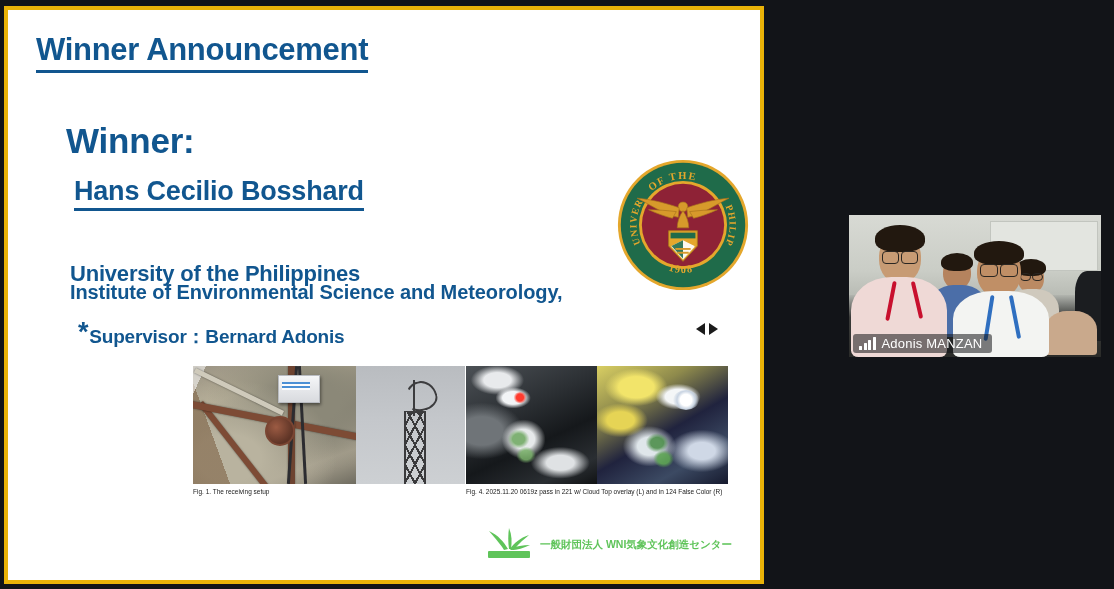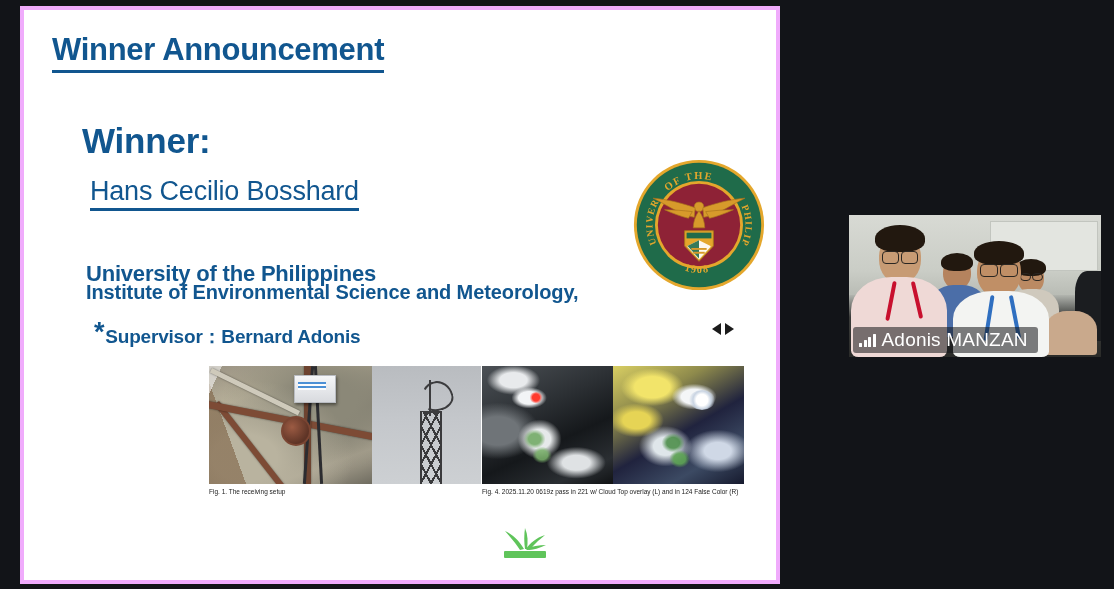--- a/index.html
+++ b/index.html
@@ -18,25 +18,25 @@
   
   #stage {
     position: absolute;
     inset: 0;
     background: #121418;
   }
 
   
   #share-frame {
     position: absolute;
-    left: 20px;
+    left: 4px;
     top: 6px;
     width: 760px;
     height: 578px;
-    background: #f0abfc;
+    background: #eab308;
     padding: 4px;
     box-sizing: border-box;
   }
   #slide {
     position: relative;
     width: 100%;
     height: 100%;
     background: #ffffff;
     overflow: hidden;
   }
@@ -61,21 +61,21 @@
     font-size: 35px;
     font-weight: bold;
     color: #11568f;
     letter-spacing: -0.2px;
   }
   .winner-name {
     position: absolute;
     left: 66px;
     top: 166px;
     font-size: 27px;
-    font-weight: normal;
+    font-weight: bold;
     color: #11568f;
     border-bottom: 3px solid #11568f;
     padding-bottom: 1px;
     letter-spacing: -0.2px;
   }
   .affiliation {
     position: absolute;
     left: 62px;
     top: 220px;
     font-size: 22px;
@@ -339,21 +339,21 @@
     gap: 6px;
     padding: 2px 10px 2px 6px;
     background: rgba(20,22,26,0.55);
     border-radius: 3px;
   }
   .signal-bars { display: flex; align-items: flex-end; gap: 1.5px; height: 13px; }
   .signal-bars i { display: block; width: 3px; background: #ffffff; border-radius: .5px; }
   .sb1 { height: 4px; } .sb2 { height: 7px; } .sb3 { height: 10px; } .sb4 { height: 13px; }
   .name-text {
     color: #ffffff;
-    font-size: 19px;
+    font-size: 13px;
     letter-spacing: .2px;
     white-space: nowrap;
   }
 </style>
 </head>
 <body>
 
 <div id="stage">
 
   <div id="share-frame">
@@ -460,20 +460,21 @@
         <svg class="wni-mark" viewBox="0 0 46 34" aria-hidden="true">
           <g fill="#5fc45a">
             <path d="M22,23 C18,16 12,9 3,5 c7,8 12,14 15,19 z"></path>
             <path d="M23,23 C22,16 22,9 23,2 c3,7 3,14 2,21 z"></path>
             <path d="M24,23 C28,17 34,12 43,9 c-7,6 -12,10 -15,15 z"></path>
             <path d="M24,23 C30,20 37,19 44,19 c-6,3 -13,5 -19,5 z"></path>
             <rect x="2" y="25" width="42" height="7" rx="1"></rect>
           </g>
         </svg>
         <div>
+          <div class="wni-text-jp">一般財団法人 WNI気象文化創造センター</div>
         </div>
       </div>
 
     </div>
   </div>
 
   <div id="video-tile">
     <div class="room-bg">
       <div class="room-wall"></div>
       <div class="room-board"></div>

